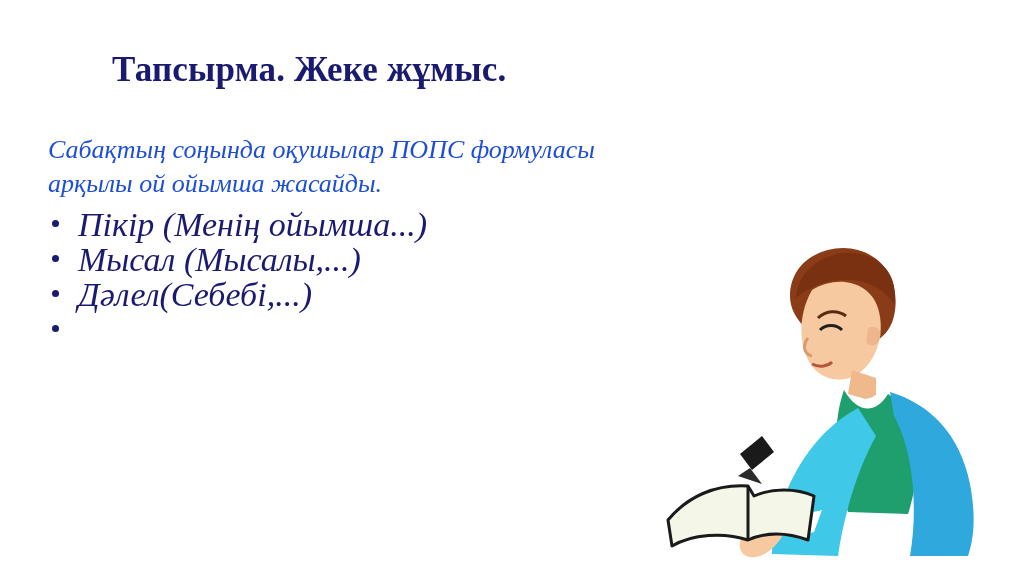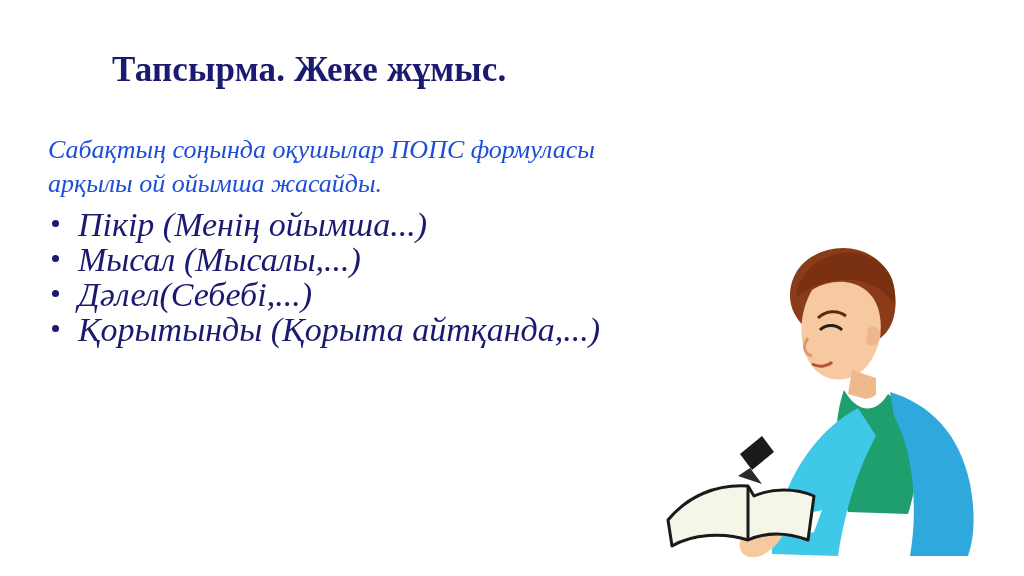--- a/index.html
+++ b/index.html
@@ -95,21 +95,20 @@
       <li class="bullet-item">
         <span class="dot"></span>
         <span>Мысал (Мысалы,...)</span>
       </li>
       <li class="bullet-item">
         <span class="dot"></span>
         <span>Дәлел(Себебі,...)</span>
       </li>
       <li class="bullet-item">
         <span class="dot"></span>
-        <span>Қорытынды  (Қорыта айтқанда,...)</span>
       </li>
     </ul>
   </div>
 
   <div class="illustration">
     <svg width="340" height="330" viewBox="0 0 340 330" xmlns="http://www.w3.org/2000/svg">
 
       <path d="M128 58 C128 20 168 4 196 12 C228 21 238 52 232 78 C228 96 214 106 200 108 C182 110 160 104 146 92 C134 82 128 70 128 58 Z" fill="#8a3b17"></path>
 
       <path d="M150 52 C176 36 208 44 216 70 C224 96 214 124 196 136 C180 146 160 142 150 128 C138 112 134 80 150 52 Z" fill="#f7c9a0"></path>

